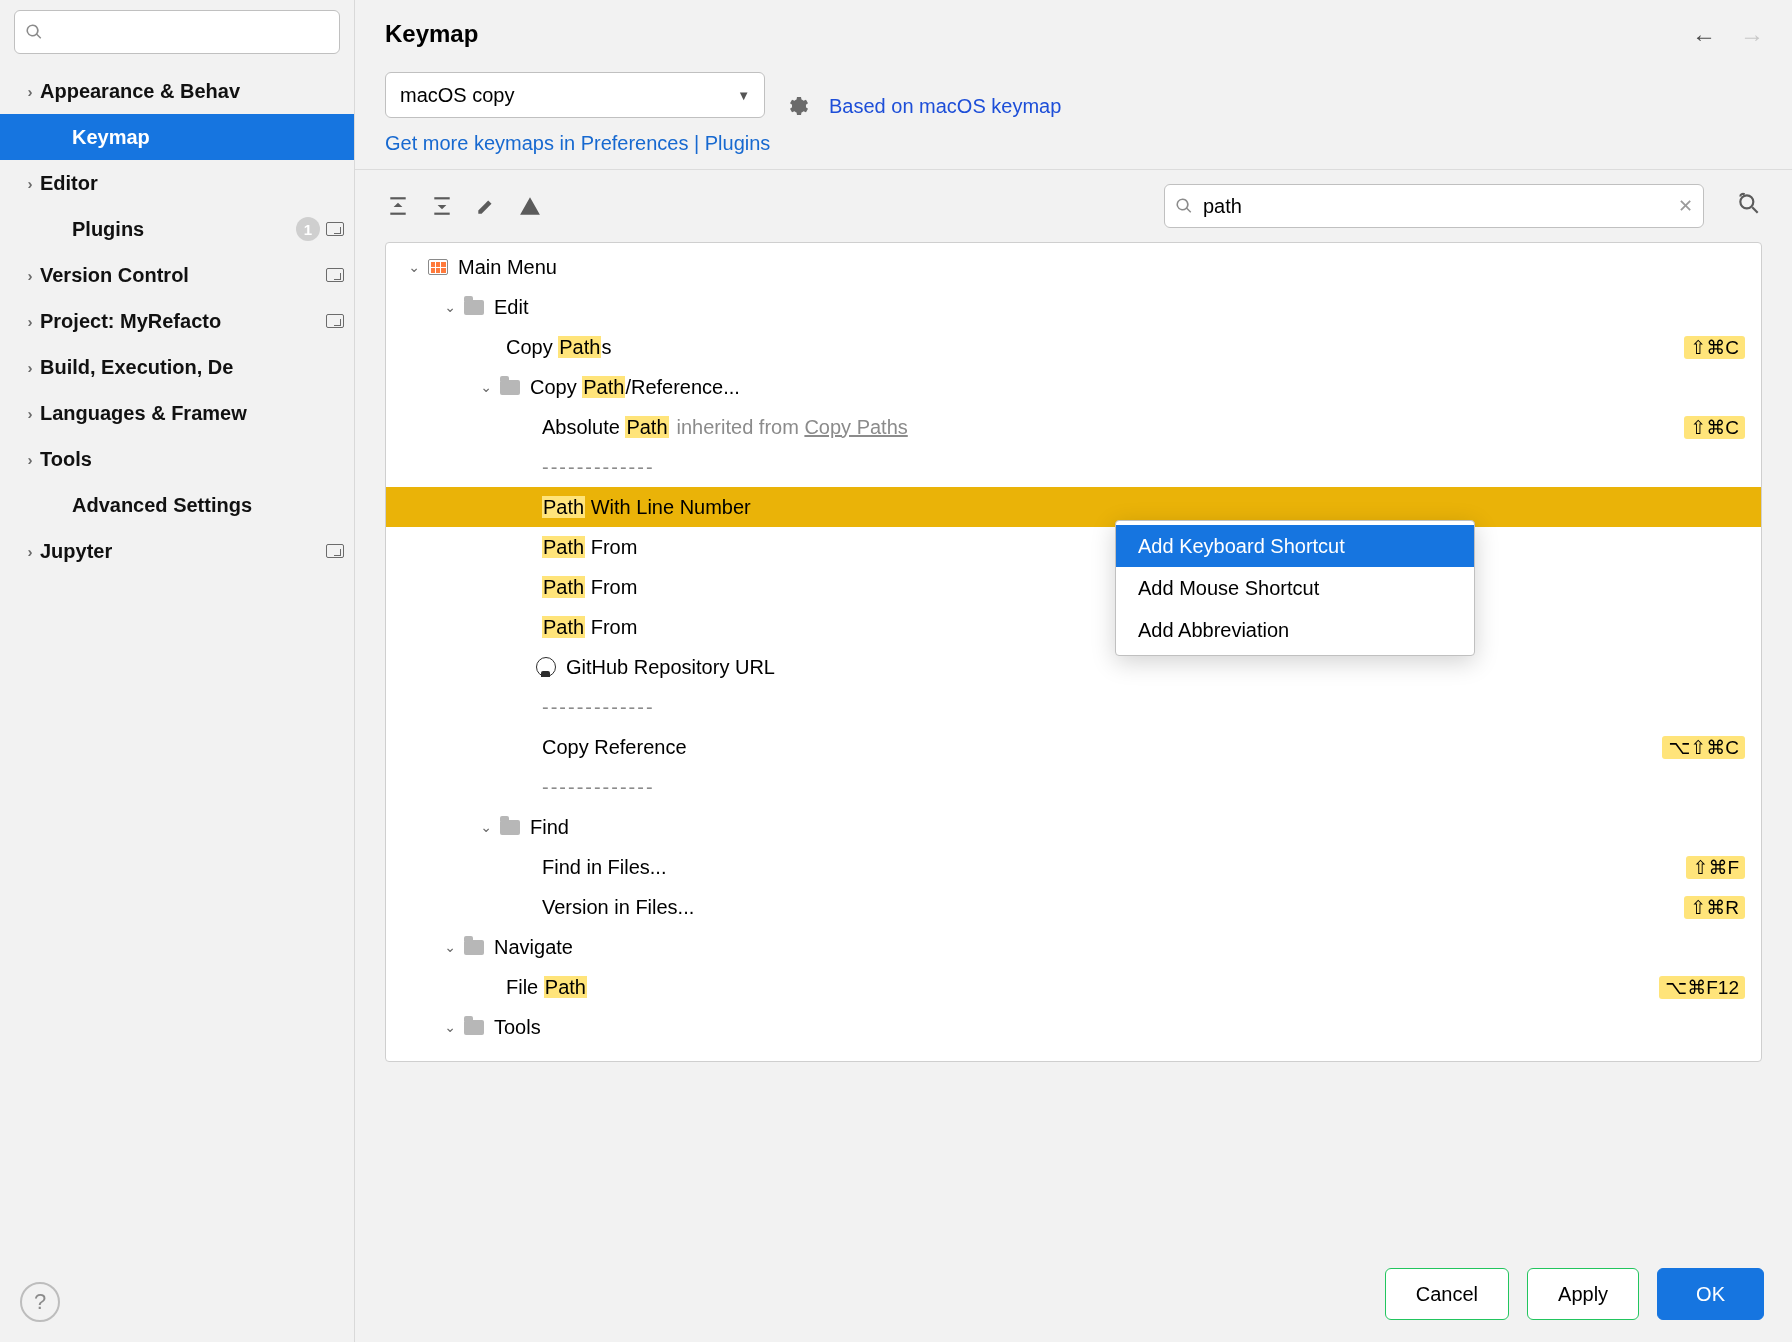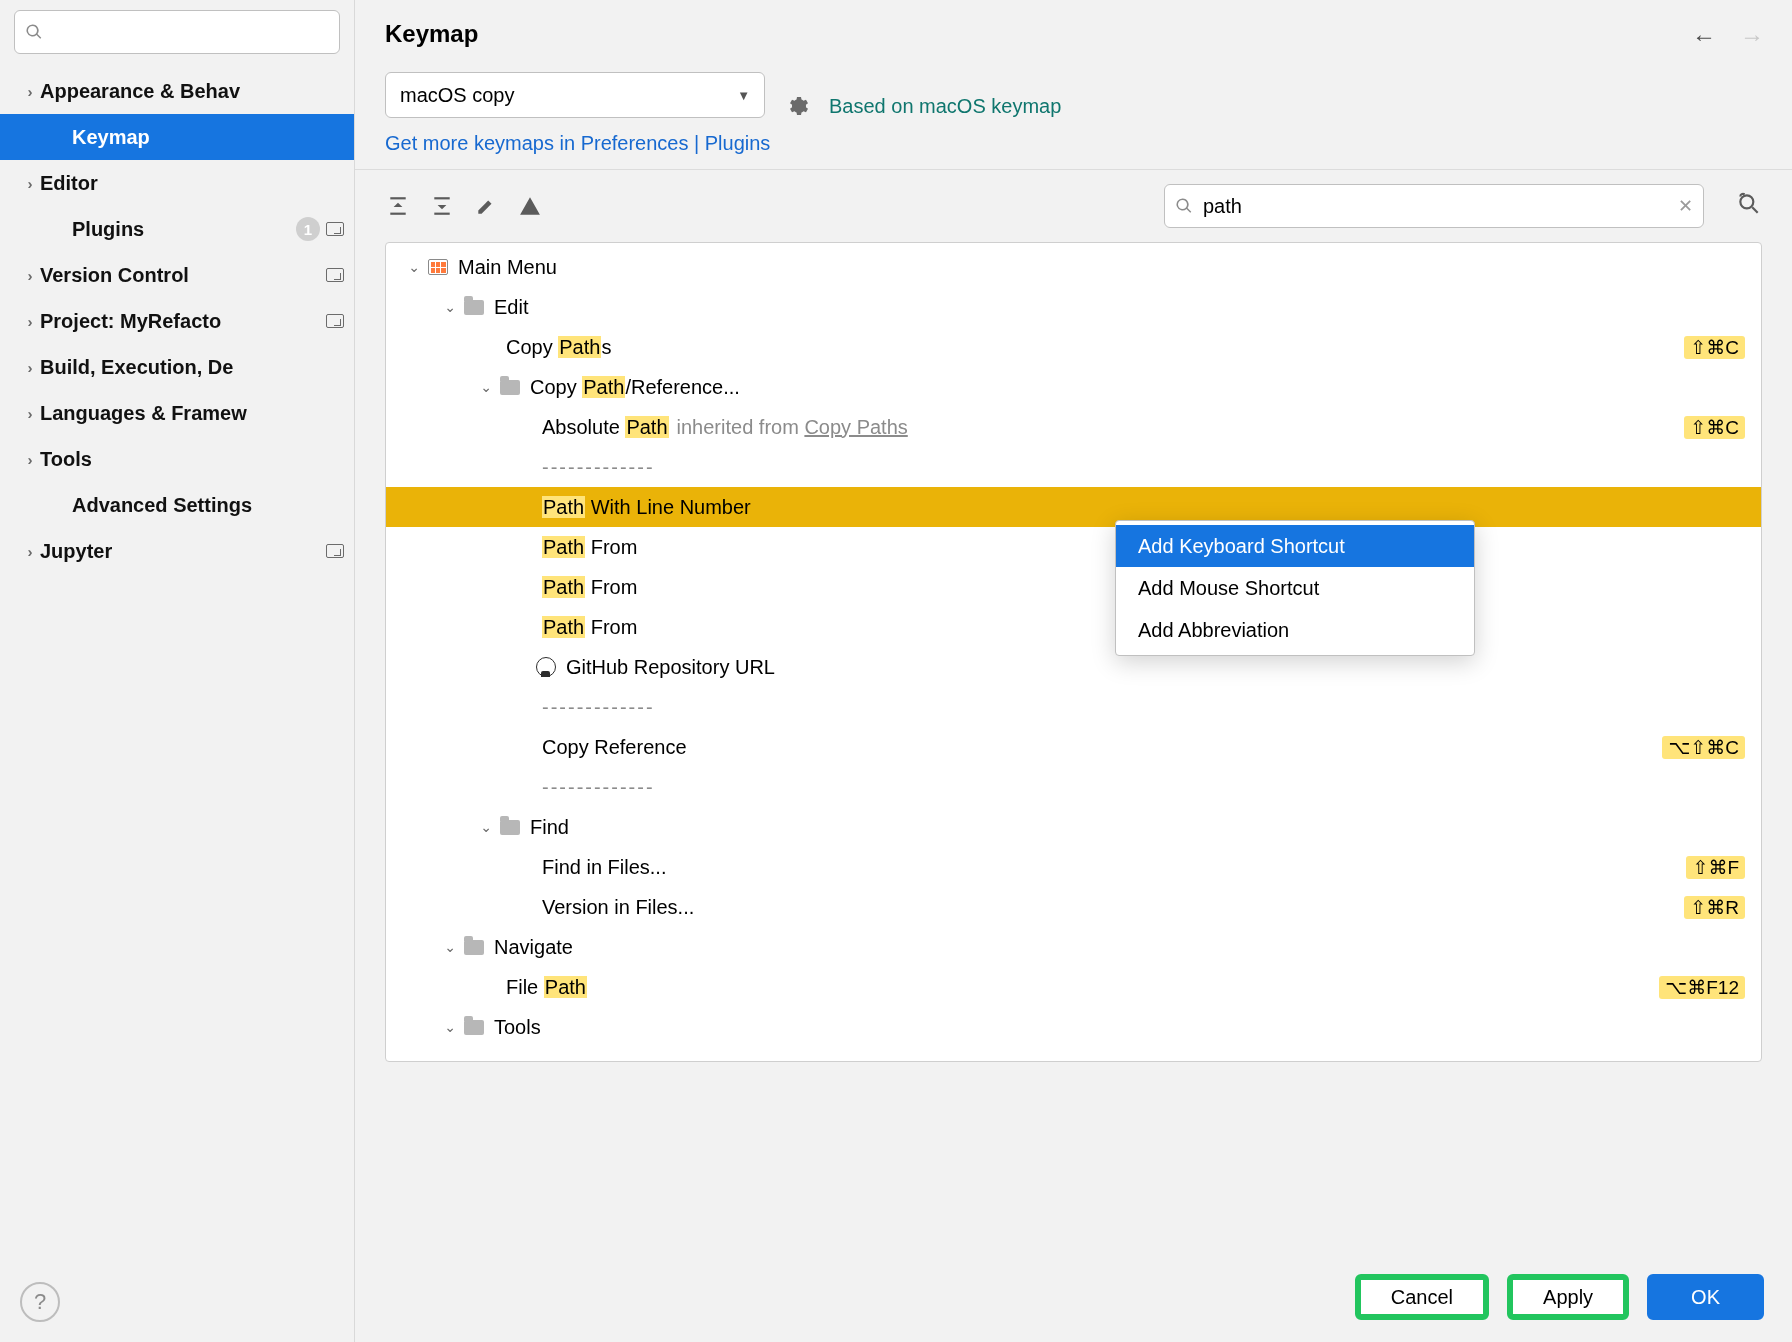--- a/index.html
+++ b/index.html
@@ -28,21 +28,21 @@
   .main { flex:1; display:flex; flex-direction:column; background:#f2f2f2; position:relative;}
   .head { display:flex; align-items:center; padding:20px 28px 8px 30px;}
   .head h1 { font-size:24px; font-weight:700;}
   .nav-arrows { margin-left:auto; display:flex; gap:24px; color:#4a4a4a;}
   .nav-arrows .arrow { font-size:24px;}
   .nav-arrows .disabled{ color:#c8c8c8;}
 
   .keymap-bar { padding:16px 30px 6px 30px; display:flex; align-items:flex-end; gap:20px;}
   .keymap-select { display:flex; align-items:center; justify-content:space-between; border:1px solid #c0c0c0; border-radius:6px; background:#fff; height:46px; padding:0 14px; width:380px;}
   .keymap-select .tri { color:#555; font-size:13px;}
-  .based { color:#0f766e;}
+  .based { color:#1d4ed8;}
   .gear { width:24px; height:24px; color:#6b6b6b;}
   .more-link { padding:8px 16px 14px 30px; color:#1769d0; cursor:pointer;}
   .divider { height:1px; background:#dcdcdc; margin:0 0 0 0;}
 
   .toolbar { display:flex; align-items:center; padding:14px 30px 14px 30px; gap:18px;}
   .toolbar .icon { color:#5b5b5b; width:26px; height:26px; display:inline-flex; align-items:center; justify-content:center; font-size:18px;}
   .toolbar .spacer{flex:1;}
   .filter-box { display:flex; align-items:center; border:1px solid #c0c0c0; border-radius:6px; background:#fff; height:44px; padding:0 10px; width:540px;}
   .filter-box svg { width:18px; height:18px; fill:#8b8b8b;}
   .filter-box .val { margin-left:10px; flex:1; color:#000;}
@@ -72,21 +72,21 @@
   .gh-icon::after{content:""; position:absolute; width:9px; height:6px; background:#2d2d2d; bottom:-1px; left:4px; border-radius:2px 2px 0 0;}
   .json-icon{ width:18px; height:20px; border:1.5px solid #8a8a8a; border-radius:2px;}
 
   
   .ctx { position:absolute; top:520px; left:760px; width:360px; background:#fff; border:1px solid #c0c0c0; border-radius:4px; box-shadow:0 6px 24px rgba(0,0,0,0.18); padding:4px 0; z-index:20;}
   .ctx-item{ height:42px; display:flex; align-items:center; padding:0 22px;}
   .ctx-item.sel{ background:#1675e0; color:#fff;}
 
   
   .footer { position:absolute; right:28px; bottom:22px; display:flex; gap:18px;}
-  .btn { height:46px; padding:0 30px; border-radius:6px; border:6px solid #22c55e; background:#fff; display:inline-flex; align-items:center; font-size:20px;}
+  .btn { height:52px; padding:0 30px; border-radius:6px; border:1px solid #22c55e; background:#fff; display:inline-flex; align-items:center; font-size:20px;}
   .btn.disabled { color:#000000;}
   .btn.primary { background:#1675e0; border-color:#1675e0; color:#fff; padding:0 38px;}
 </style>
 </head>
 <body>
 
 <div class="app">
 
   <div class="sidebar">
     <div class="sidebar-search">

